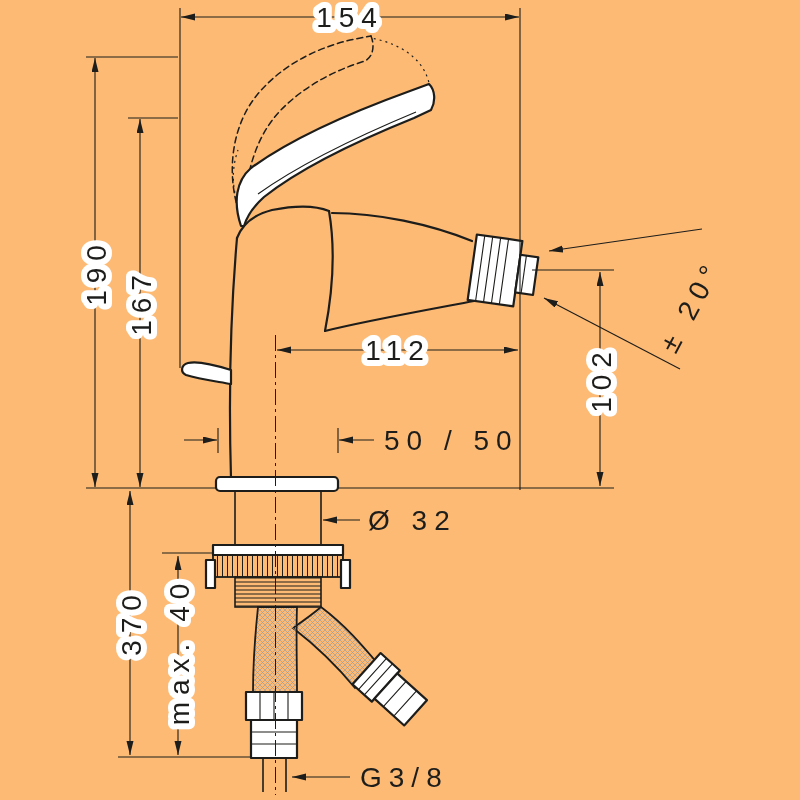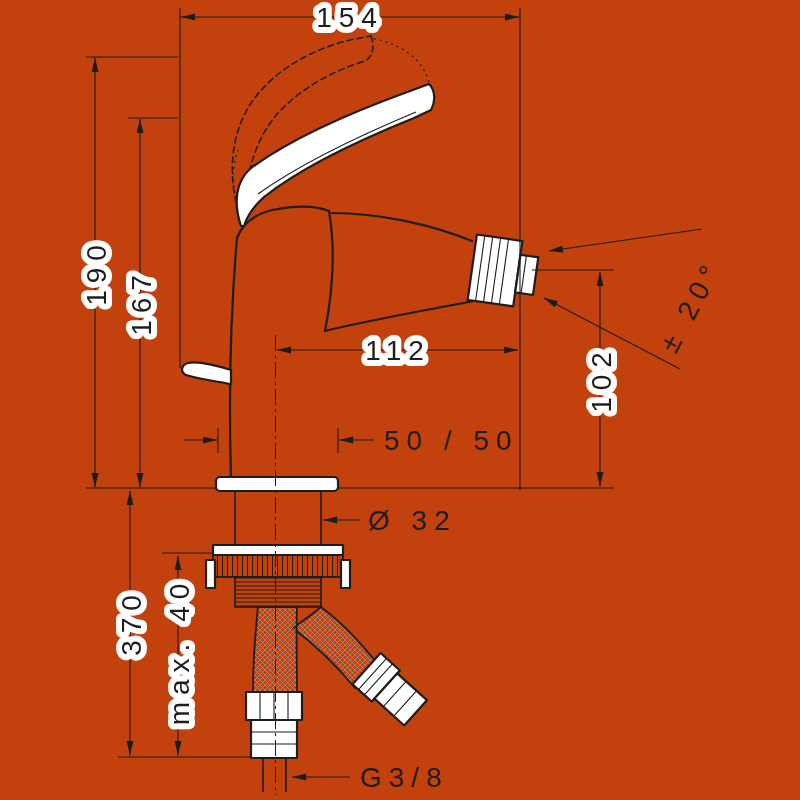--- a/index.html
+++ b/index.html
@@ -1,16 +1,16 @@
 <!DOCTYPE html>
 <html><head>
 <meta charset="utf-8">
 <style>
   html,body{margin:0;padding:0;background:#ffffff;}
-  .stage{position:relative;width:800px;height:800px;background:#c2410c;overflow:hidden;}
+  .stage{position:relative;width:800px;height:800px;background:#fdba74;overflow:hidden;}
   svg{display:block;}
   .ext{stroke:#1d1d1b;stroke-width:1.1;fill:none;}
   .dim{stroke:#1d1d1b;stroke-width:1.1;fill:none;}
   .out{stroke:#1d1d1b;stroke-width:2.2;fill:none;stroke-linecap:round;stroke-linejoin:round;}
   .outf{stroke:#1d1d1b;stroke-width:2.2;fill:#ffffff;stroke-linecap:round;stroke-linejoin:round;}
   .med{stroke:#1d1d1b;stroke-width:1.6;fill:none;}
   .thin{stroke:#1d1d1b;stroke-width:1.1;fill:none;}
   .dsh{stroke:#1d1d1b;stroke-width:1.5;fill:none;stroke-dasharray:6 4;stroke-linecap:round;}
   .dot{stroke:#1d1d1b;stroke-width:1.2;fill:none;stroke-dasharray:2 4;}
   .cl{stroke:#1d1d1b;stroke-width:1;fill:none;stroke-dasharray:16 4 3 4;}

